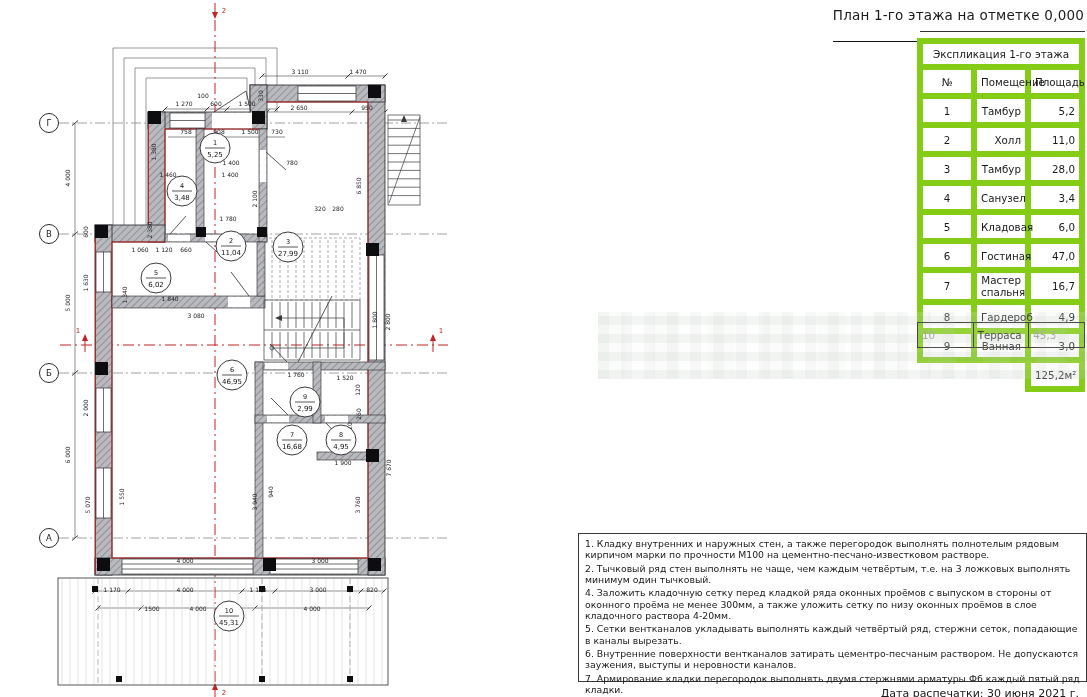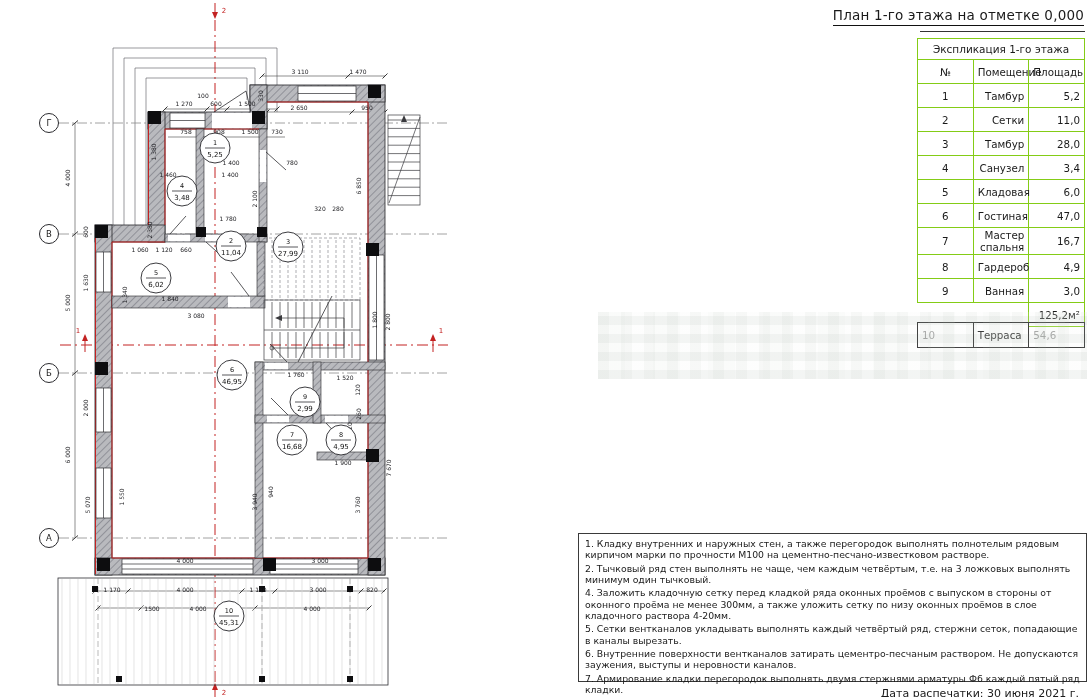--- a/index.html
+++ b/index.html
@@ -1,24 +1,24 @@
 <!DOCTYPE html>
 <html><head>
 <meta charset="utf-8">
 <style>
   html,body{margin:0;padding:0;background:#fff;}
   .page{position:relative;width:1087px;height:697px;background:#fff;overflow:hidden;
         font-family:"DejaVu Sans",sans-serif;color:#1a1a1a;}
   
   .sheet-title{position:absolute;top:7px;right:3px;font-size:13.5px;letter-spacing:.2px;
-        border-bottom:1.6px solid #111;padding-bottom:2px;white-space:nowrap;}
+        border-bottom:1.6px solid #111;padding-bottom:18px;white-space:nowrap;}
   .title-rule{position:absolute;top:31px;left:920px;width:165px;height:0;border-top:1px solid #333;}
   table.expl{position:absolute;left:917px;top:38px;width:168px;border-collapse:collapse;
         font-size:10.3px;table-layout:fixed;}
-  table.expl td,table.expl th{border:1px solid #84cc16;padding:1px 4px;height:21px;font-weight:normal;}
+  table.expl td,table.expl th{border:6px solid #84cc16;padding:1px 4px;height:21px;font-weight:normal;}
   table.expl th.cap{text-align:center;font-size:10.5px;height:18px;}
   table.expl .c-num{width:22px;text-align:center;}
   table.expl .c-name{width:88px;text-align:right;}
   table.expl .c-area{width:50px;text-align:right;}
   table.expl td.noborder{border:none;}
   table.terr{position:absolute;left:917px;top:322px;width:168px;border-collapse:collapse;
         font-size:10.3px;table-layout:fixed;}
   table.terr td{border:1px solid #222;padding:1px 4px;height:22px;}
   .dim-col{color:#9a9a9a;}
   .watermark{position:absolute;left:598px;top:312px;width:489px;height:67px;opacity:.55;
@@ -498,21 +498,21 @@
       </tr>
     </thead>
     <tbody id="expl-body">
         <tr>
           <td class="c-num">1</td>
           <td class="c-name">Тамбур</td>
           <td class="c-area">5,2</td>
         </tr>
         <tr>
           <td class="c-num">2</td>
-          <td class="c-name">Сетки</td>
+          <td class="c-name">Холл</td>
           <td class="c-area">11,0</td>
         </tr>
         <tr>
           <td class="c-num">3</td>
           <td class="c-name">Тамбур</td>
           <td class="c-area">28,0</td>
         </tr>
         <tr>
           <td class="c-num">4</td>
           <td class="c-name">Санузел</td>
@@ -550,21 +550,21 @@
         <td class="c-area">125,2м²</td>
       </tr>
     </tbody>
   </table>
 
   <table class="terr">
     <tbody>
       <tr>
         <td class="c-num dim-col">10</td>
         <td class="c-name">Терраса</td>
-        <td class="c-area dim-col">54,6</td>
+        <td class="c-area dim-col">45,3</td>
       </tr>
     </tbody>
   </table>
 
   <div class="watermark"></div>
 
   <div class="notes" id="notes-box">
       <div>1. Кладку внутренних и наружных стен, а также перегородок выполнять полнотелым рядовым кирпичом марки по прочности М100 на цементно-песчано-известковом растворе.</div>
       <div>2. Тычковый ряд стен выполнять не чаще, чем каждым четвёртым, т.е. на 3 ложковых выполнять минимум один тычковый.</div>
       <div>4. Заложить кладочную сетку перед кладкой ряда оконных проёмов с выпуском в стороны от оконного проёма не менее 300мм, а также уложить сетку по низу оконных проёмов в слое кладочного раствора 4-20мм.</div>

